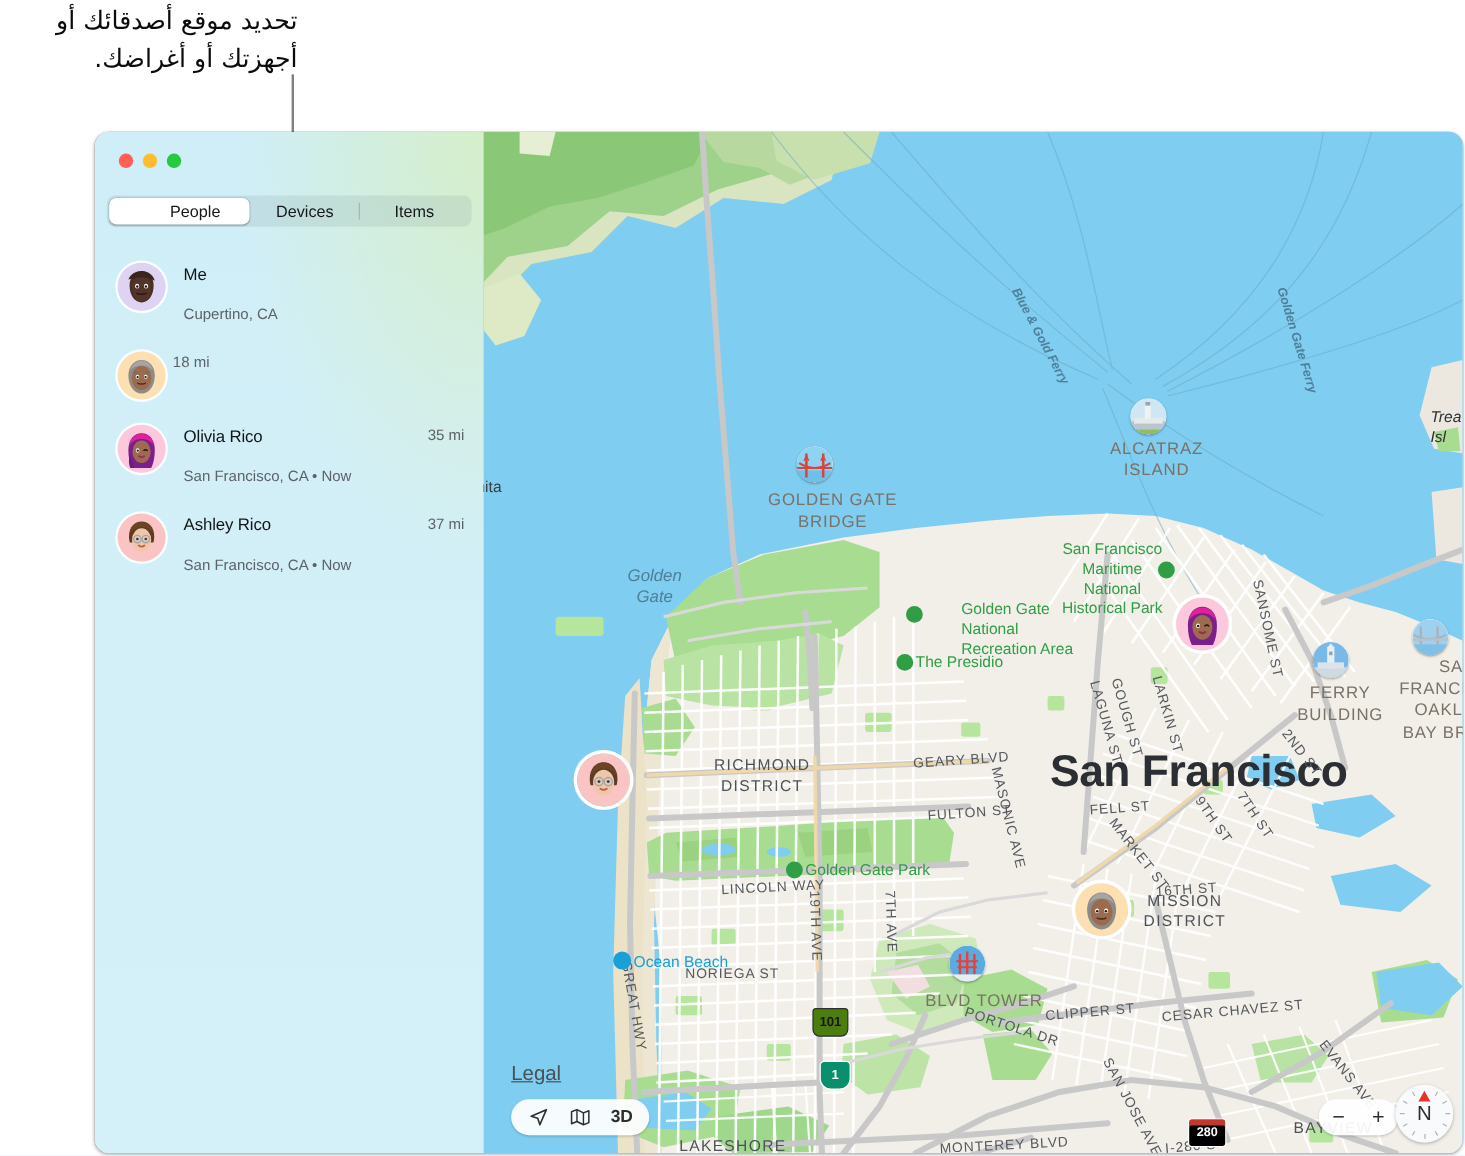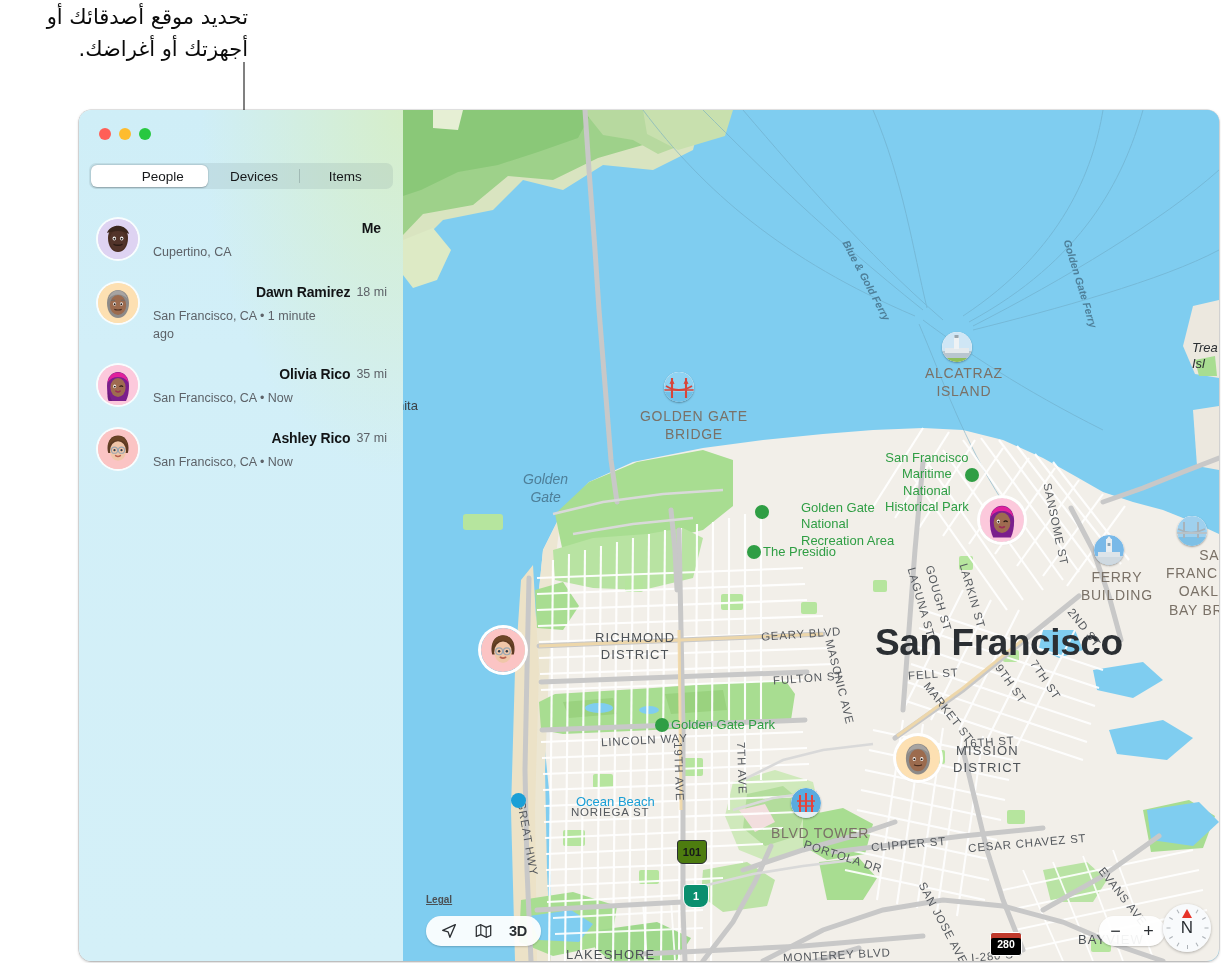--- a/index.html
+++ b/index.html
@@ -102,28 +102,27 @@
     width: 40px; height: 40px; border-radius: 50%;
     flex: 0 0 40px;
     position: relative;
     overflow: hidden;
     margin-top: 1px;
     box-shadow: 0 0 0 2px rgba(255,255,255,.85);
   }
   .avatar svg { display: block; width: 40px; height: 40px; }
   .person-text { flex: 1 1 auto; padding-left: 15px; padding-top: 1px; }
   .person-name {
-    font-size: 14px; font-weight: bold; color: #121416;
+    font-size: 14px; font-weight: normal; color: #121416;
     line-height: 1.38;
     letter-spacing: -.1px;
-    text-align: right;
   }
   .person-sub {
     font-size: 12.5px; color: #5d6268;
-    line-height: 1.42; margin-top: 6px;
+    line-height: 1.42; margin-top: 16px;
     max-width: 176px;
   }
   .person-dist {
     font-size: 12.5px; color: #5d6268;
     flex: 0 0 auto; padding-top: 3px; padding-left: 6px;
     white-space: nowrap;
   }
 
   
   #map {
@@ -154,21 +153,21 @@
     font-size: 14px; color: #4e7f99; font-style: italic;
     text-align: center; line-height: 1.3;
   }
   .lbl-ferry {
     font-size: 10.5px; color: #4e7f99; font-style: italic; font-weight: bold;
   }
   .lbl-poi {
     font-size: 14px; color: #7a7167; letter-spacing: .7px;
     text-align: center; line-height: 1.3;
   }
-  .lbl-beach { font-size: 13px; color: #1a9fd6; margin-left: 48px; }
+  .lbl-beach { font-size: 13px; color: #1a9fd6; }
   .lbl-island { font-size: 13px; color: #2b2f33; line-height: 1.25; font-style: italic;}
 
   .pin {
     position: absolute; width: 30px; height: 30px; border-radius: 50%;
     background: #fff; box-shadow: 0 1px 2px rgba(0,0,0,.35);
     display: flex; align-items: center; justify-content: center;
     overflow: hidden;
   }
   .map-avatar {
     position: absolute; width: 44px; height: 44px; border-radius: 50%;
@@ -193,24 +192,23 @@
     border: 1.5px solid #fff;
   }
   .shield.i {
     background: #000000; color: #fff; border-radius: 3px;
     border: 1.5px solid #fff; font-size: 10.5px;
     box-shadow: inset 0 5px 0 #c0392b;
   }
 
   #legal {
     position: absolute; left: 23px; bottom: 56px;
-    font-size: 10px; color: #4b5054;
+    font-size: 17px; color: #4b5054;
     text-decoration: underline;
     cursor: default;
-    font-weight: bold;
   }
   #map-controls {
     position: absolute; left: 23px; bottom: 15px;
     height: 30px; padding: 0 14px;
     background: rgba(255,255,255,.93);
     border-radius: 15px;
     display: flex; align-items: center; gap: 16px;
     box-shadow: 0 1px 2px rgba(0,0,0,.2);
   }
   #map-controls .ctl { display: flex; align-items: center; justify-content: center; cursor: default; }
@@ -311,24 +309,20 @@
               <path d="M9 20c0-8 5-13 11-13s11 5 11 13c0 9-5 15-11 15S9 29 9 20z" fill="#8d8a88"></path>
               <ellipse cx="20" cy="22" rx="8.2" ry="10" fill="#9c6b4e"></ellipse>
               <path d="M10.5 16c1.5-6 6-8.5 9.5-8.5s8 2.5 9.5 8.5c-2-3-5.5-4.5-9.5-4.5s-7.5 1.5-9.5 4.5z" fill="#a7a4a2"></path>
               <ellipse cx="16.6" cy="21" rx="1.5" ry="1.8" fill="#fff"></ellipse>
               <ellipse cx="23.4" cy="21" rx="1.5" ry="1.8" fill="#fff"></ellipse>
               <circle cx="16.7" cy="21.2" r=".95" fill="#231812"></circle>
               <circle cx="23.3" cy="21.2" r=".95" fill="#231812"></circle>
               <path d="M16.8 26.4c1.1.8 5.3.8 6.4 0" stroke="#4b2d1e" stroke-width="1.2" fill="none" stroke-linecap="round"></path>
               <path d="M13.5 17.6c.9-.8 2.3-.8 3.2-.2M23.3 17.4c.9-.6 2.3-.6 3.2.2" stroke="#6d6b69" stroke-width="1" fill="none" stroke-linecap="round"></path>
             </svg>
-          </div>
-          <div class="person-text">
-            <div class="person-name">Dawn Ramirez</div>
-            <div class="person-sub">San Francisco, CA • 1 minute ago</div>
           </div>
           <div class="person-dist">18 mi</div>
         </div>
 
         <div class="person">
           <div class="avatar" style="background:#fcc9dc">
             <svg viewBox="0 0 40 40" aria-hidden="true">
               <circle cx="20" cy="20" r="20" fill="#fcc9dc"></circle>
               <path d="M9 21c0-9 5-14 11-14s11 5 11 14c0 6-1 11-3 15H12c-2-4-3-9-3-15z" fill="#7b1f8c"></path>
               <ellipse cx="20" cy="22.5" rx="7.6" ry="9.4" fill="#9e6b50"></ellipse>

